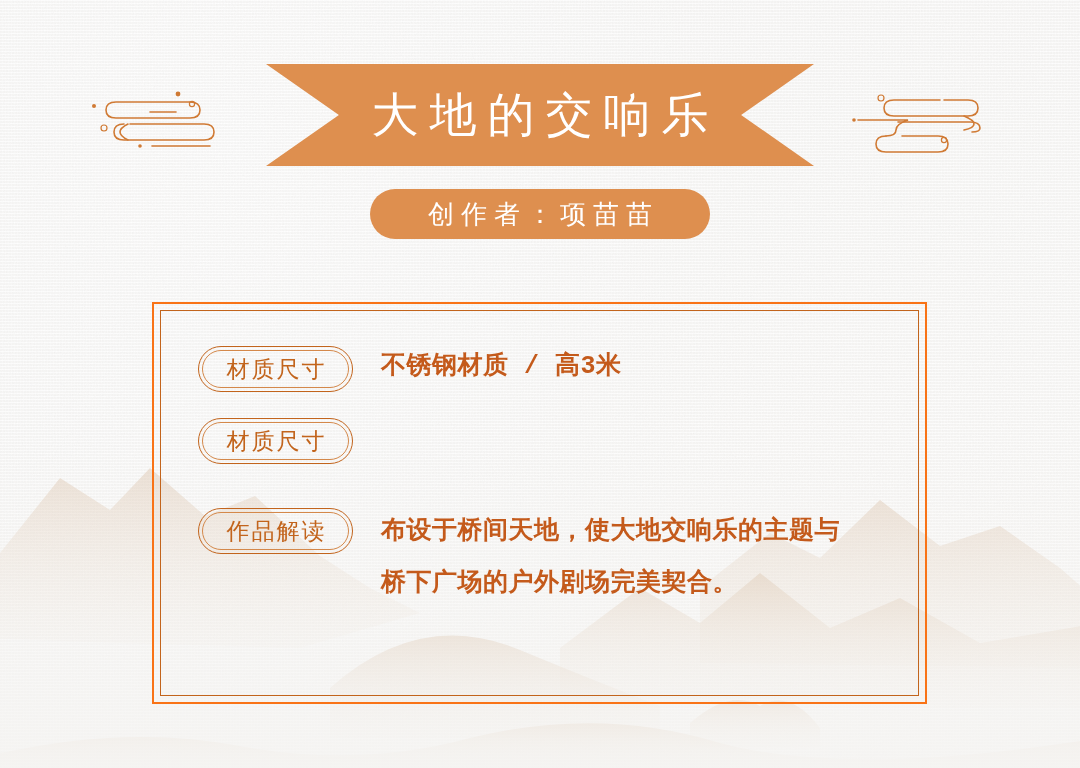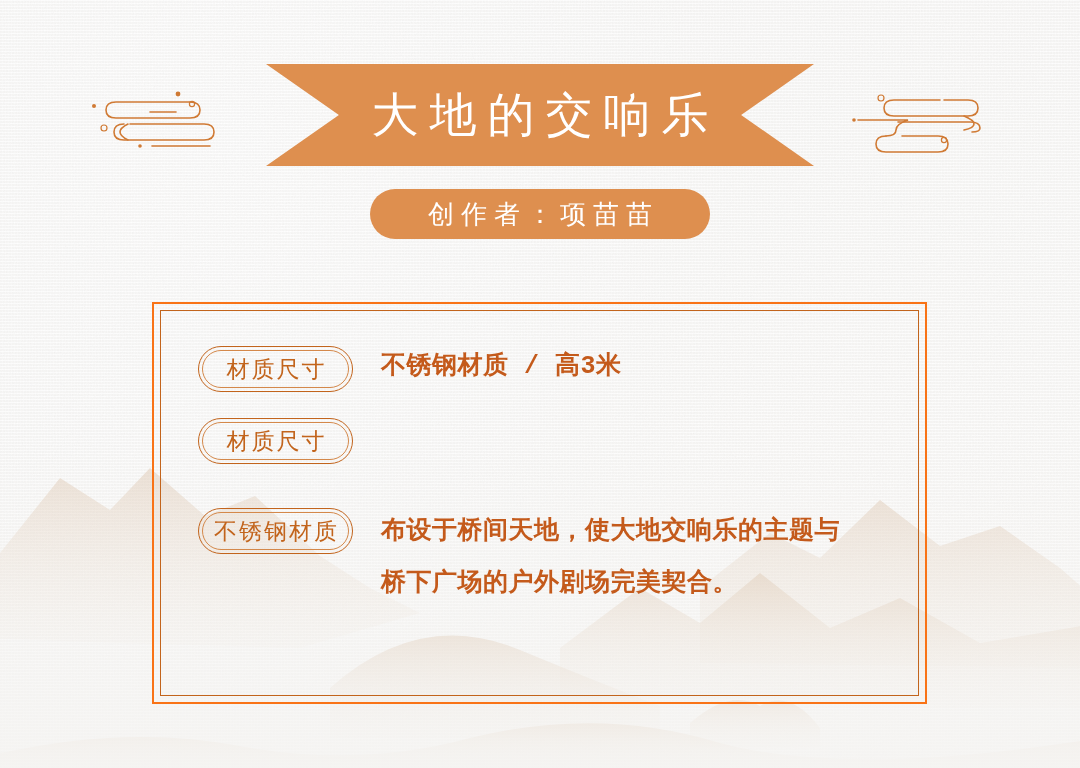--- a/index.html
+++ b/index.html
@@ -312,21 +312,21 @@
       <div class="row">
         <div class="label-pill">
           <span class="label-text">材质尺寸</span>
         </div>
       </div>
 
       <div class="row-spacer"></div>
 
       <div class="row">
         <div class="label-pill">
-          <span class="label-text">不锈钢材质</span>
+          <span class="label-text">作品解读</span>
         </div>
         <div class="row-value multiline">布设于桥间天地，使大地交响乐的主题与桥下广场的户外剧场完美契合。</div>
       </div>
 
     </div>
   </div>
 
 </div>
 
 </body></html>

